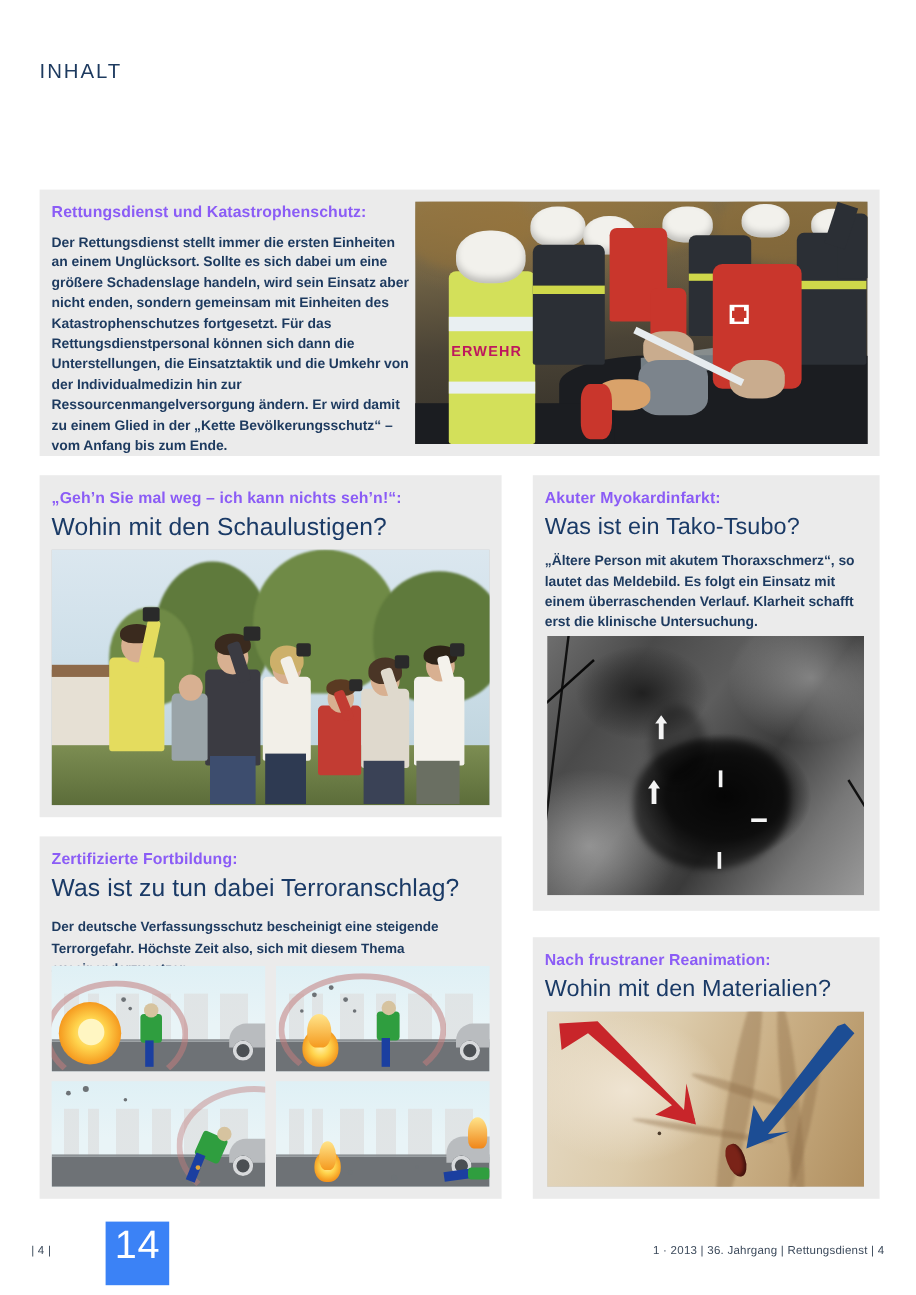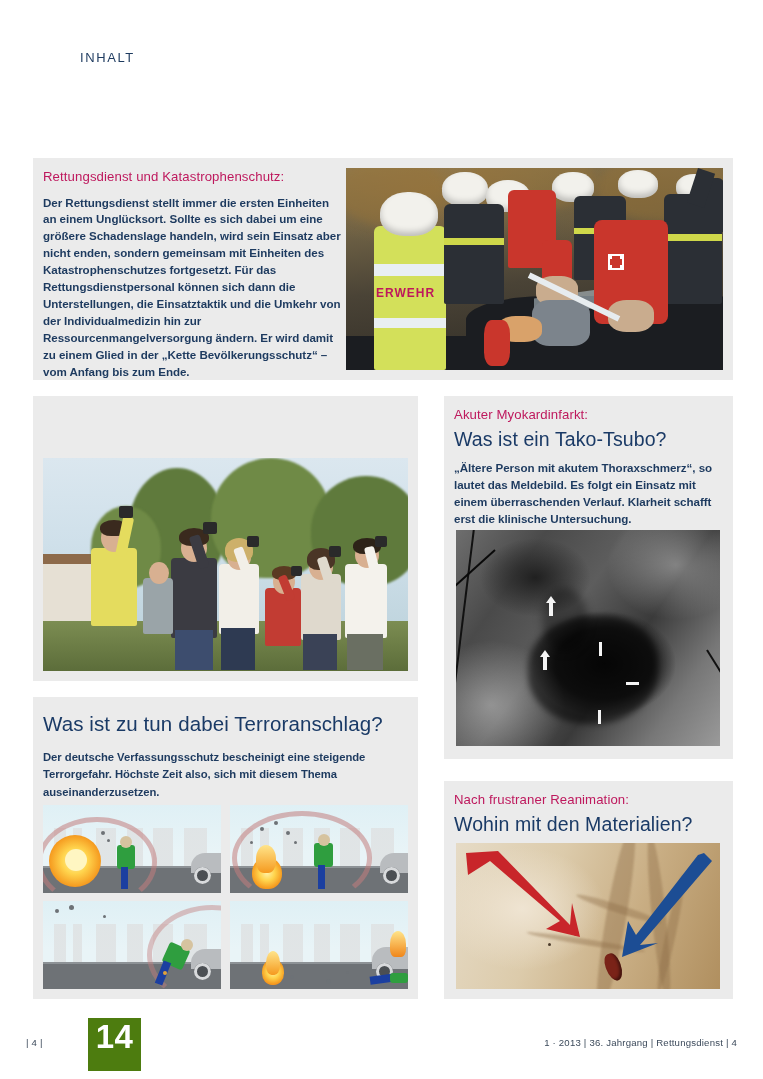--- a/index.html
+++ b/index.html
@@ -21,39 +21,38 @@
     width: 763px;
     height: 1079px;
     background: #ffffff;
   }
 
   
   .kicker-inhalt {
     position: absolute;
     left: 33px;
     top: 50px;
-    font-size: 13px;
+    font-size: 17px;
     letter-spacing: 1.6px;
     color: #1d3a5f;
     font-weight: 400;
-    margin-left: 47px;
   }
 
   
   .block {
     position: absolute;
     background: #ebebeb;
     box-sizing: border-box;
   }
 
   .eyebrow {
-    color: #be185d;
+    color: #8b5cf6;
     font-size: 13.2px;
     line-height: 1.25;
-    font-weight: 400;
+    font-weight: 700;
     letter-spacing: 0.1px;
   }
   .headline {
     color: #1a3a66;
     font-size: 20.5px;
     line-height: 1.2;
     font-weight: 400;
     letter-spacing: 0.1px;
     margin-top: 4px;
   }
@@ -70,25 +69,25 @@
   
   .photo {
     position: absolute;
     overflow: hidden;
     background: #cfcfcf;
   }
 
   
   .pagenum {
     position: absolute;
-    background: #4d7c0f;
+    background: #3b82f6;
     color: #ffffff;
     font-size: 33px;
     line-height: 1;
-    font-weight: 700;
+    font-weight: 400;
     display: flex;
     align-items: center;
     justify-content: center;
     letter-spacing: 0.5px;
     padding-bottom: 17px;
     box-sizing: border-box;
     z-index: 6;
   }
 
   
@@ -327,20 +326,24 @@
 
       <div style="position:absolute; left:178px; top:126px; width:100px; height:6px; background:#e7ecef; transform:rotate(26deg);"></div>
       <div style="position:absolute; left:152px; top:148px; width:44px; height:26px; background:#d9a26a; border-radius:40%;"></div>
       <div style="position:absolute; left:138px; top:152px; width:26px; height:46px; background:#c9362c; border-radius:30%;"></div>
 
       <div style="position:absolute; left:346px; top:2px; width:18px; height:36px; background:#2b2f35; transform:rotate(18deg);"></div>
     </div>
   </div>
 
   <div class="block" style="left:33px; top:396px; width:385px; height:285px;">
+    <div style="position:absolute; left:10px; top:11px; width:360px;">
+      <div class="eyebrow">„Geh’n Sie mal weg – ich kann nichts seh’n!“:</div>
+      <div class="headline">Wohin mit den Schaulustigen?</div>
+    </div>
 
     <div class="photo ph2" style="left:10px; top:62px; width:365px; height:213px;">
       <div class="ph2-sky"></div>
 
       <div class="house" style="left:0px; top:100px; width:60px; height:70px;"></div>
       <div style="position:absolute; left:0; top:96px; width:62px; height:10px; background:#8d6a4a;"></div>
 
       <div class="tree" style="left:86px; top:10px; width:96px; height:118px;"></div>
       <div class="tree tree2" style="left:168px; top:0px; width:120px; height:120px;"></div>
       <div class="tree" style="left:268px; top:18px; width:110px; height:110px;"></div>
@@ -420,20 +423,21 @@
       <div class="marker" style="left:87px; top:126px; width:4px; height:14px;"></div>
       <div class="marker" style="left:143px; top:112px; width:3px; height:14px;"></div>
       <div class="marker" style="left:170px; top:152px; width:13px; height:3px;"></div>
       <div class="marker" style="left:142px; top:180px; width:3px; height:14px;"></div>
     </div>
 
   </div>
 
   <div class="block" style="left:33px; top:697px; width:385px; height:302px;">
     <div style="position:absolute; left:10px; top:11px; width:365px;">
+      <div class="eyebrow">Zertifizierte Fortbildung:</div>
       <div class="headline">Was ist zu tun dabei Terroranschlag?</div>
       <div class="body wide" style="margin-top:12px;">Der deutsche Verfassungsschutz bescheinigt eine steigende Terrorgefahr. Höchste Zeit also, sich mit diesem Thema auseinanderzusetzen.</div>
     </div>
 
     <div style="position:absolute; left:10px; top:108px; width:365px; height:184px;">
 
       <div class="ill" style="left:0; top:0; width:178px; height:88px;">
         <div class="skyline"></div>
           <div class="road"></div>
           <div class="kerb"></div>

